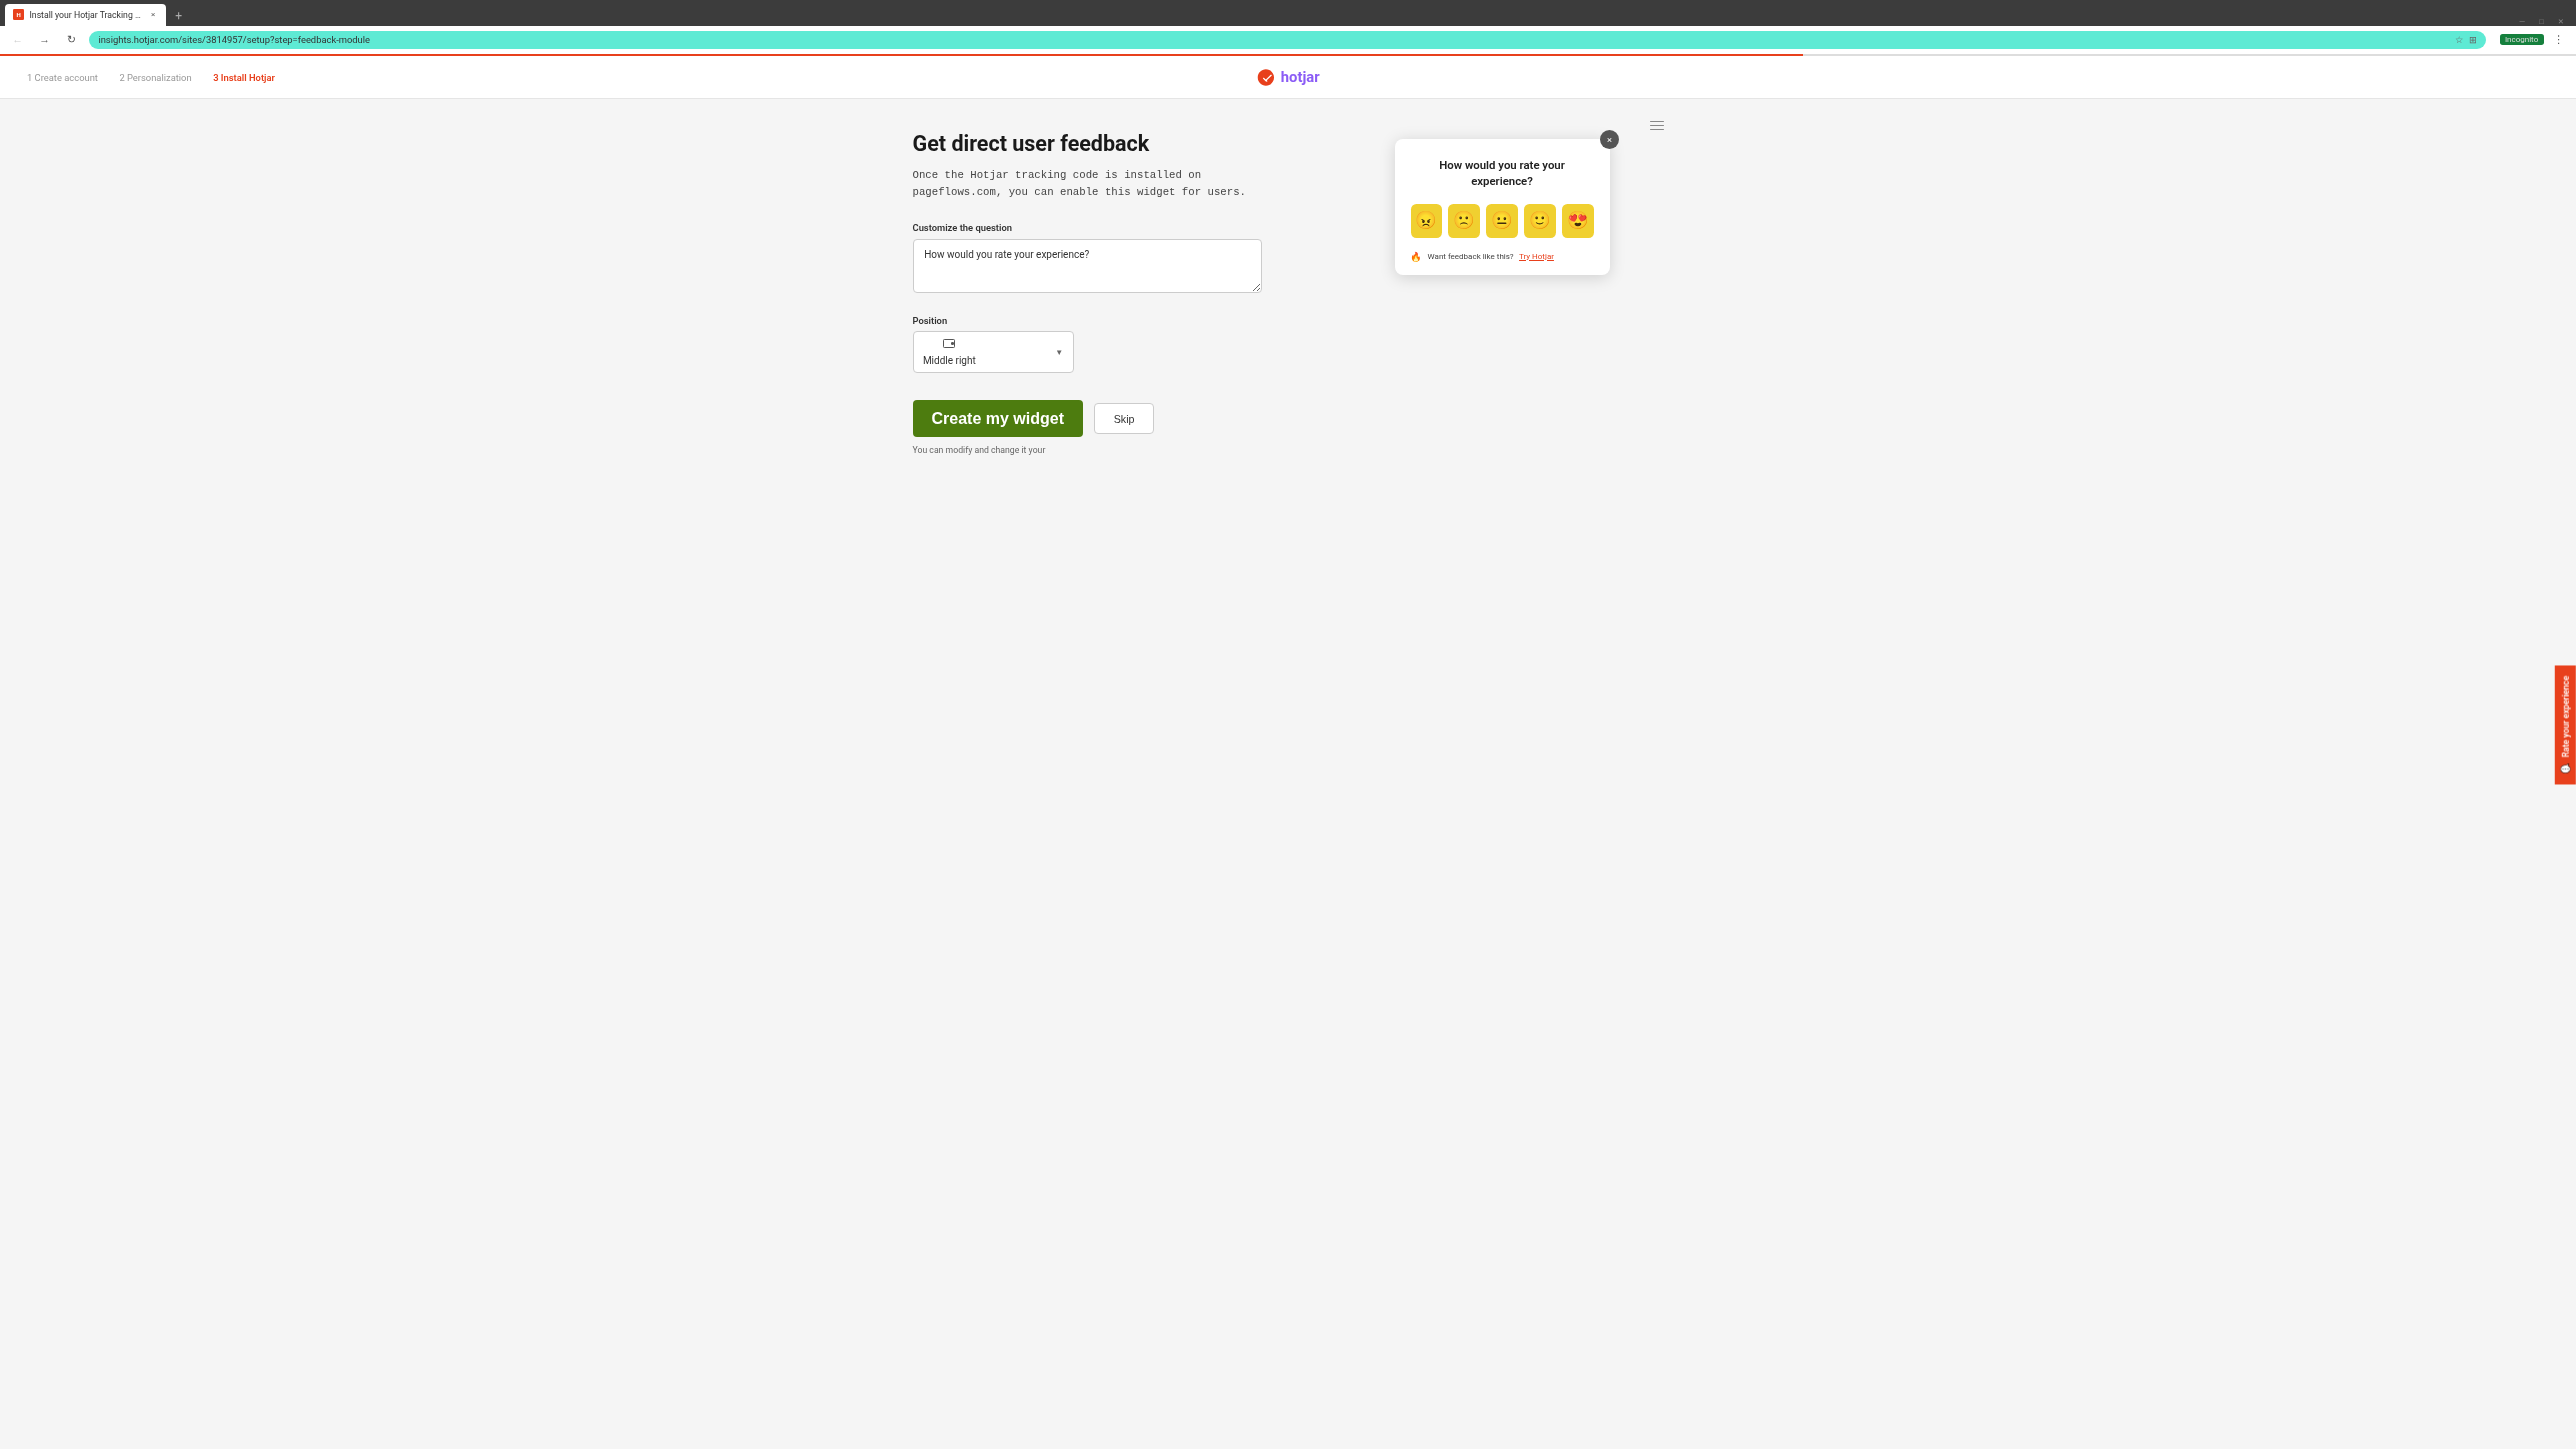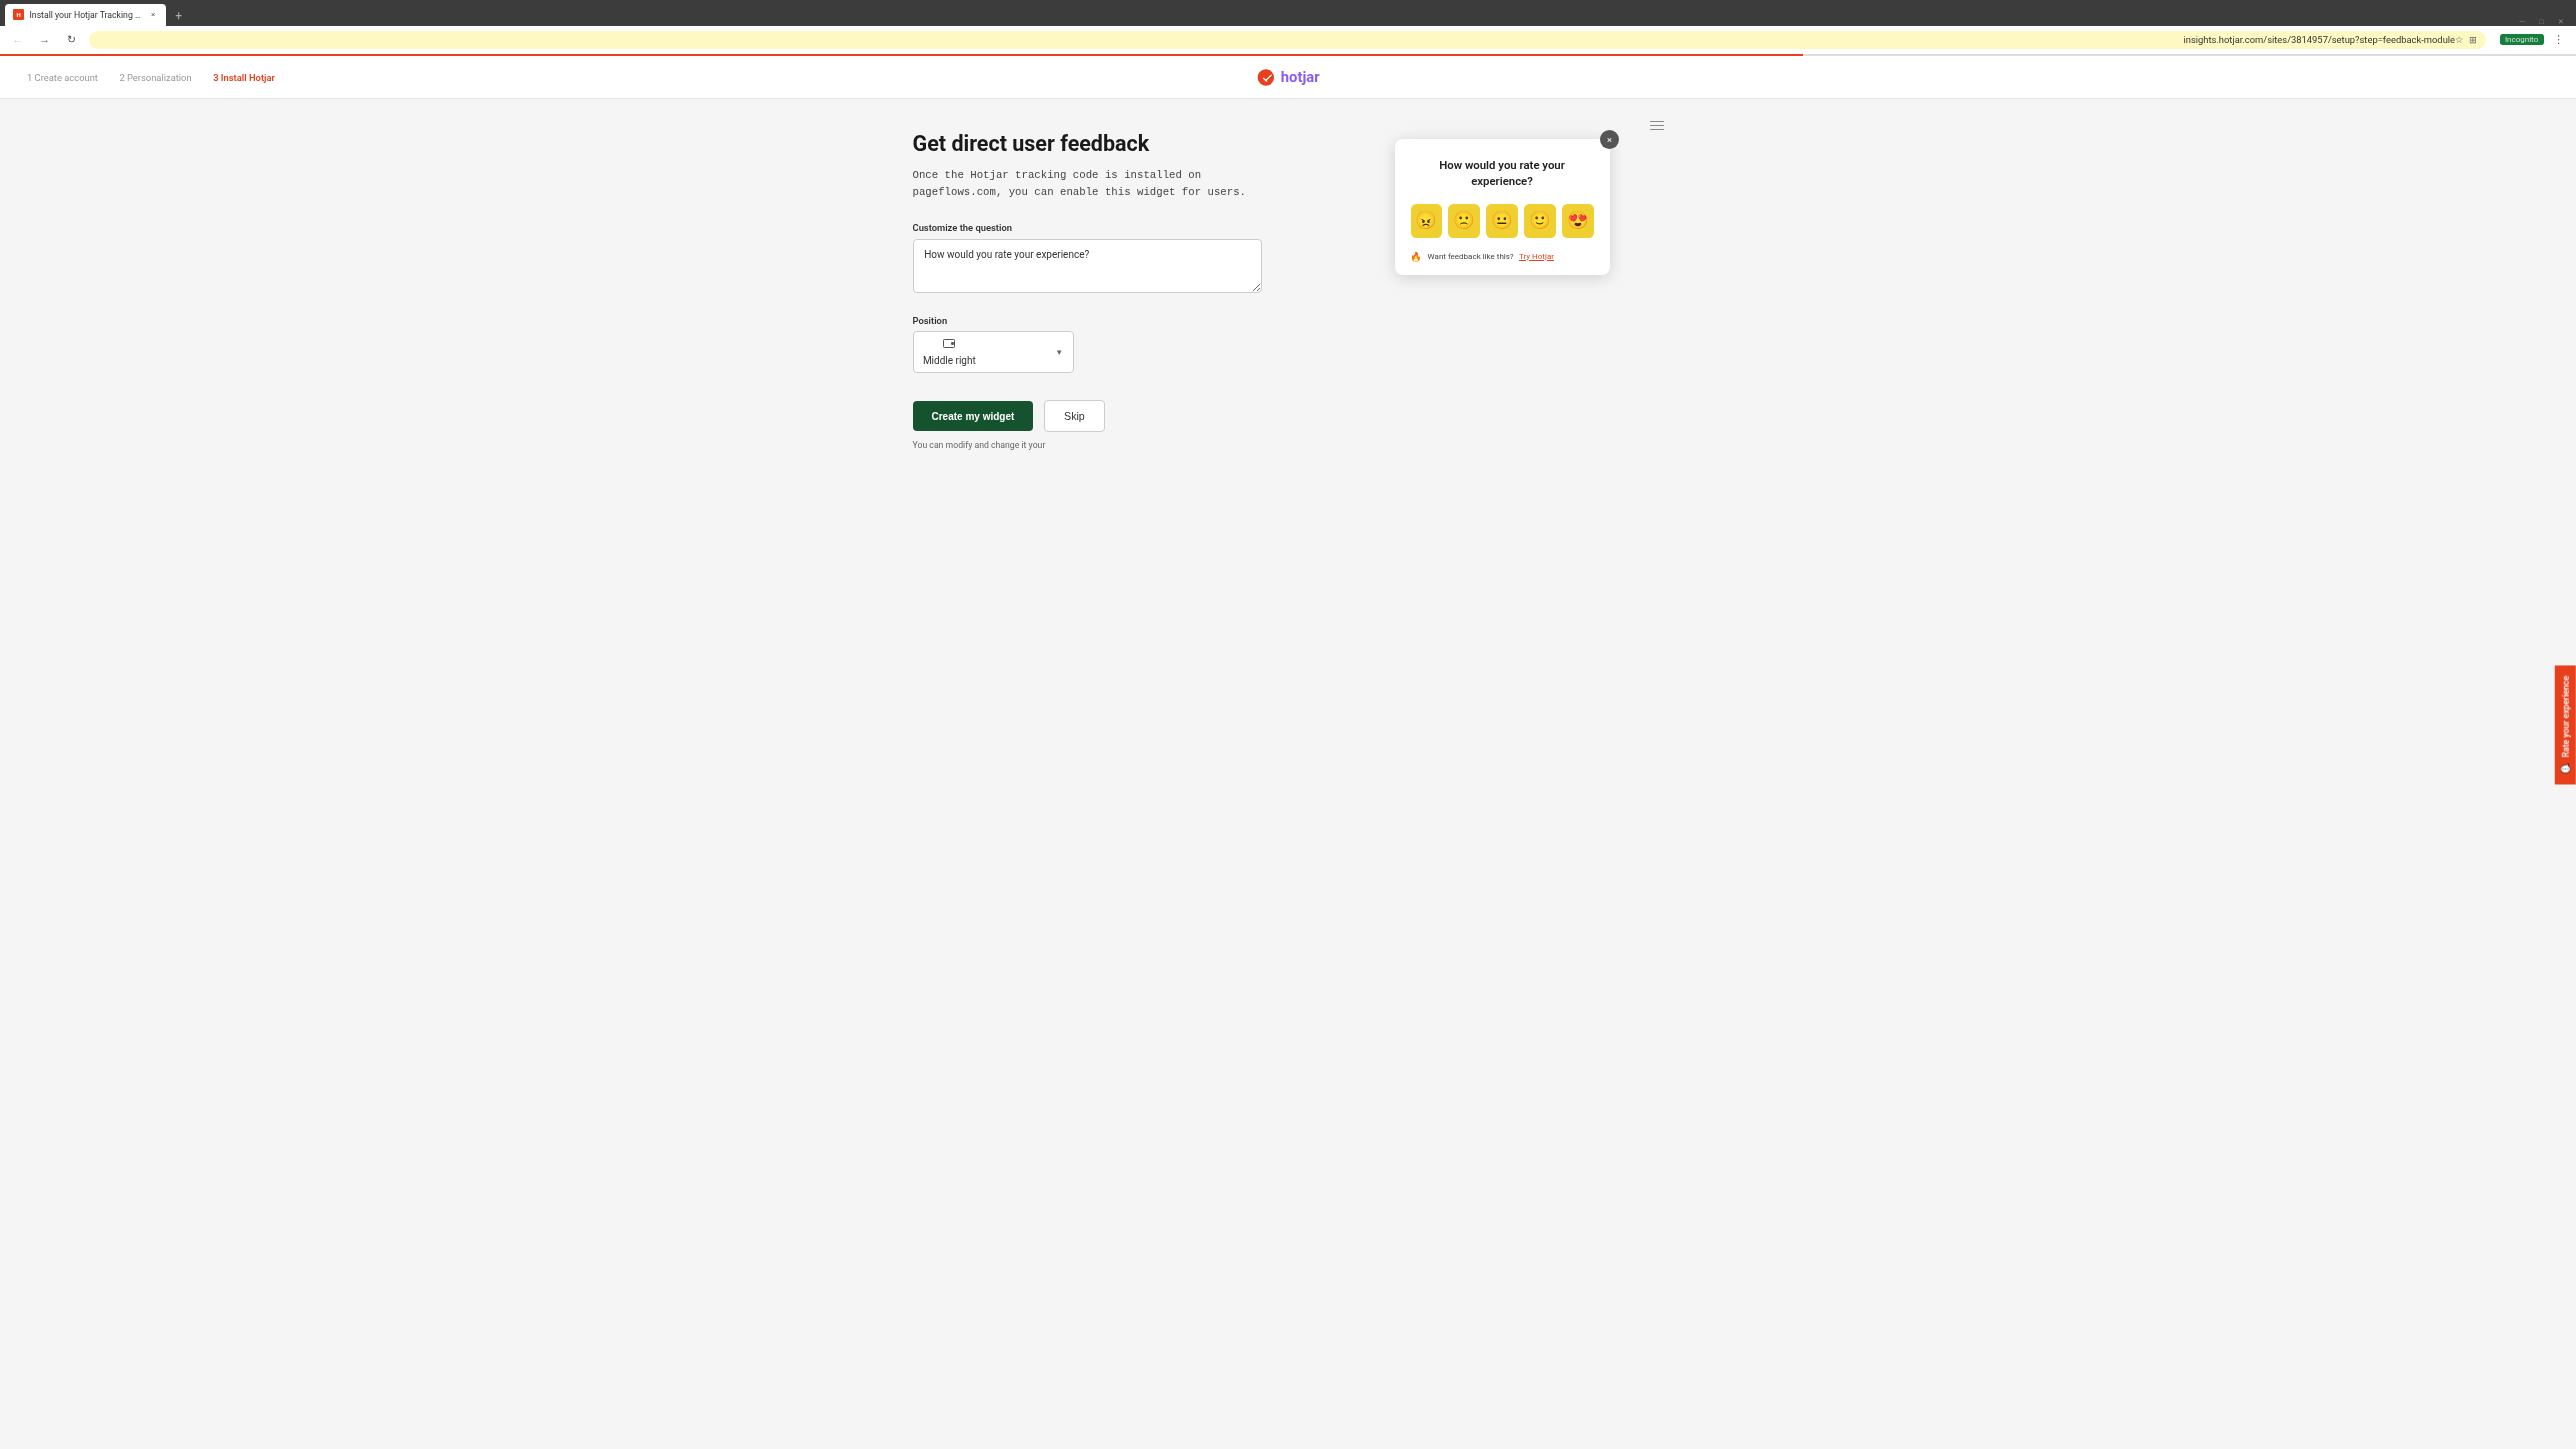--- a/index.html
+++ b/index.html
@@ -101,29 +101,28 @@
       align-items: center;
       justify-content: center;
       color: #555;
       font-size: 10.7px;
       cursor: pointer;
       border-radius: 50%;
     }
     .nav-btn.disabled { color: #ccc; cursor: default; }
     .url-bar {
       flex: 1;
-      background: #fef9c3;
+      background: #5eead4;
       border-radius: 13.4px;
       height: 18px;
       display: flex;
       align-items: center;
       padding: 0 9.4px;
       font-size: 9.4px;
       color: #333;
-      text-align: right;
     }
     .url-text { flex: 1; }
     .url-icons {
       display: flex;
       align-items: center;
       gap: 5.4px;
     }
     .url-icon {
       color: #666;
       font-size: 9.4px;
@@ -286,26 +285,26 @@
       font-size: 8px;
     }
 
     .buttons-row {
       display: flex;
       align-items: center;
       gap: 10.7px;
       margin-top: 27px;
     }
     .btn-primary {
-      background: #14532d;
+      background: #4d7c0f;
       color: white;
       border: none;
       border-radius: 4px;
       padding: 9.4px 19px;
-      font-size: 10px;
+      font-size: 16px;
       font-weight: 600;
       cursor: pointer;
     }
     .btn-secondary {
       background: #ffffff;
       color: #333;
       border: 1px solid #ccc;
       border-radius: 4px;
       padding: 8.7px 19px;
       font-size: 10.7px;

